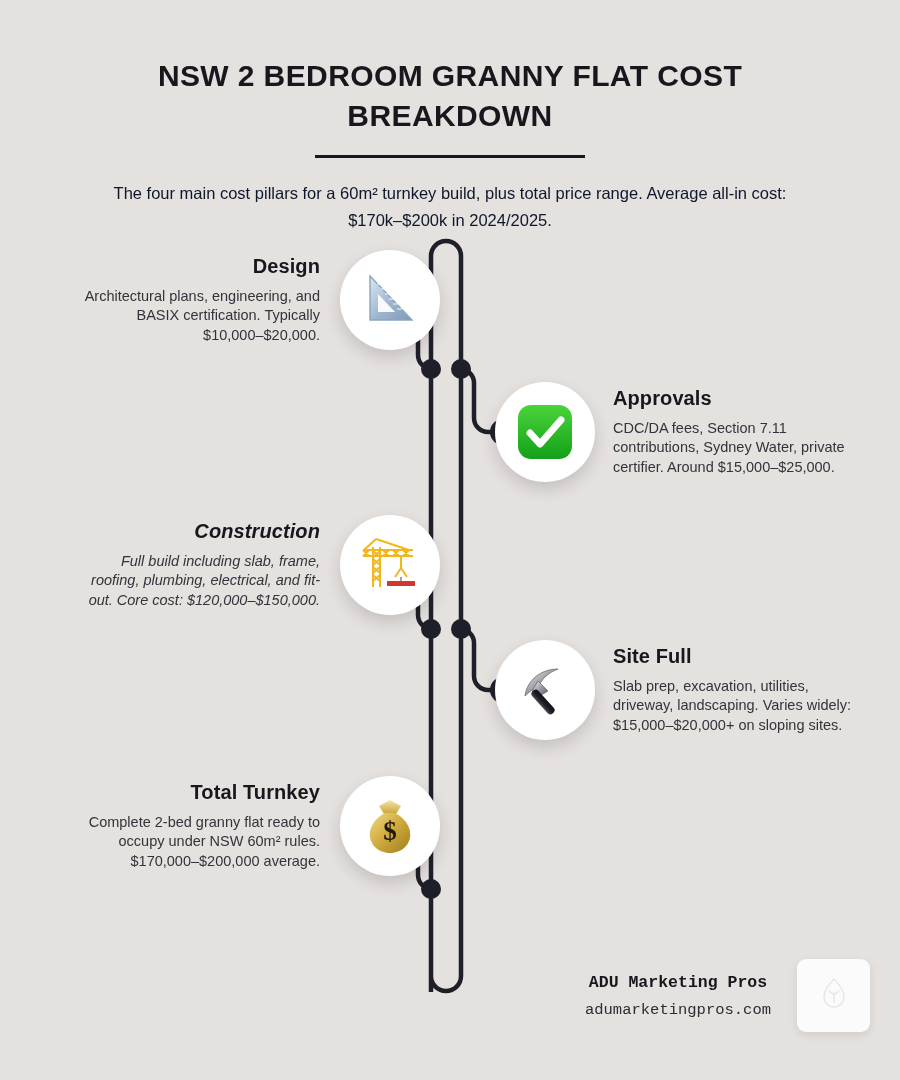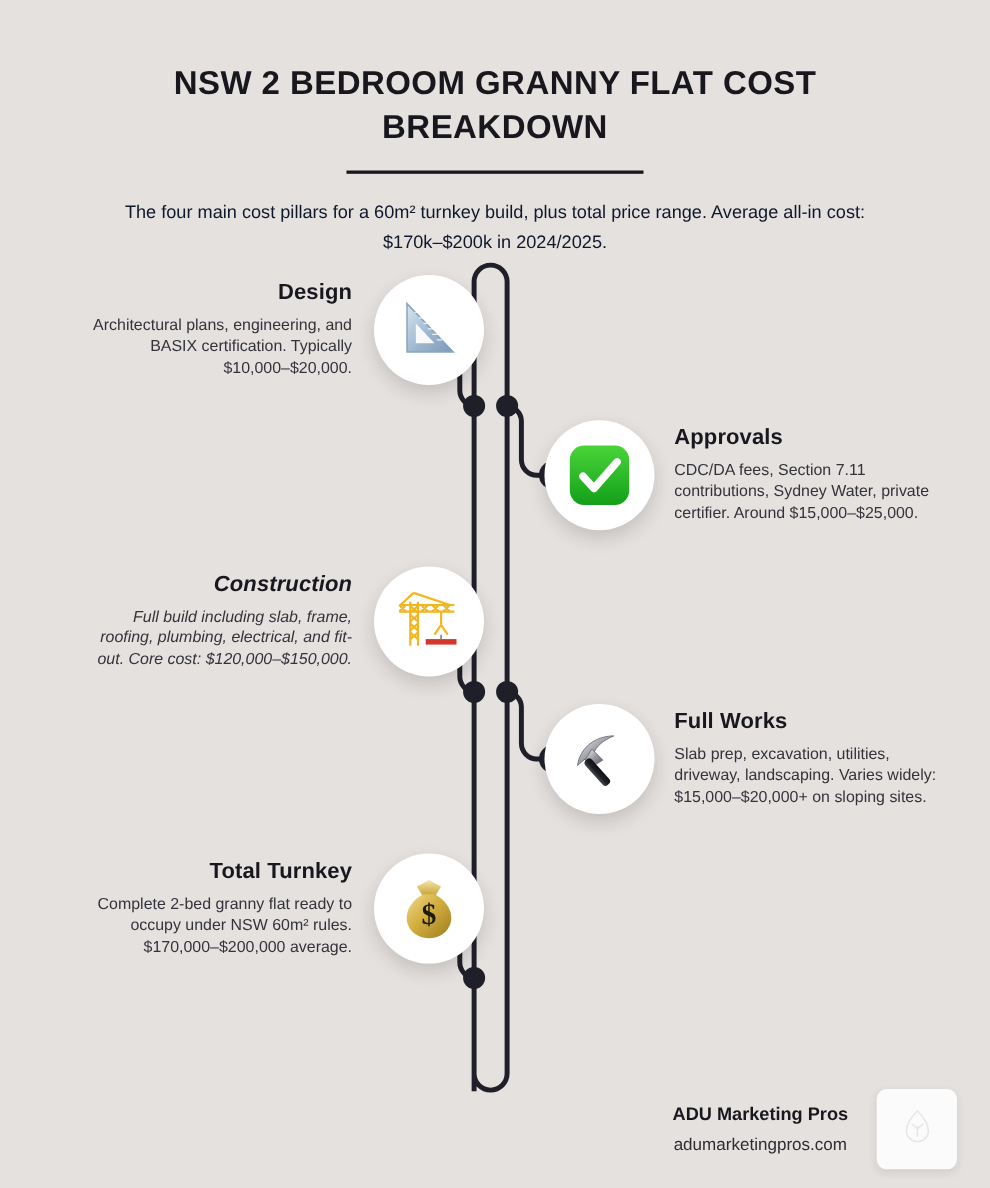--- a/index.html
+++ b/index.html
@@ -99,26 +99,27 @@
     font-size: 14.5px;
     line-height: 1.32;
     color: #33333b;
     margin: 0;
   }
 
   
   .footer {
     position: absolute;
     left: 470px;
-    top: 990px;
+    top: 959px;
     width: 400px;
     display: flex;
     align-items: center;
     justify-content: flex-end;
     gap: 26px;
+    font-family: Liberation Mono, monospace;
   }
   .footer-texts { text-align: center; }
   .brand-name {
     font-size: 16.5px;
     font-weight: bold;
     color: #17171d;
     margin: 0 0 9px 0;
   }
   .brand-url {
     font-size: 15.5px;
@@ -273,21 +274,21 @@
             <stop offset="100%" stop-color="#111117"></stop>
           </linearGradient>
         </defs>
         <path d="M11 37 C13 21 27 10 44 10 C34 14 28 20 26 25 C22 28 16 32 11 37 Z" fill="url(#steelG)" stroke="#6c6c75" stroke-width="0.8"></path>
         <path d="M24 22 L34 32 L24 38 L18 32 Z" fill="url(#steelG)" stroke="#6c6c75" stroke-width="0.8"></path>
         <rect x="25" y="28" width="8" height="30" rx="3.5" transform="rotate(-42 29 43)" fill="url(#handleG)"></rect>
       </svg>
     </span>
   </div>
   <div class="texts">
-    <p class="item-title">Full Works</p>
+    <p class="item-title">Site Full</p>
     <p class="item-desc">Slab prep, excavation, utilities, driveway, landscaping. Varies widely: $15,000–$20,000+ on sloping sites.</p>
   </div>
 </div>
 
 <div class="item item-left" style="top:776px;">
   <div class="texts">
     <p class="item-title">Total Turnkey</p>
     <p class="item-desc">Complete 2-bed granny flat ready to occupy under NSW 60m² rules. $170,000–$200,000 average.</p>
   </div>
   <div class="bubble">

